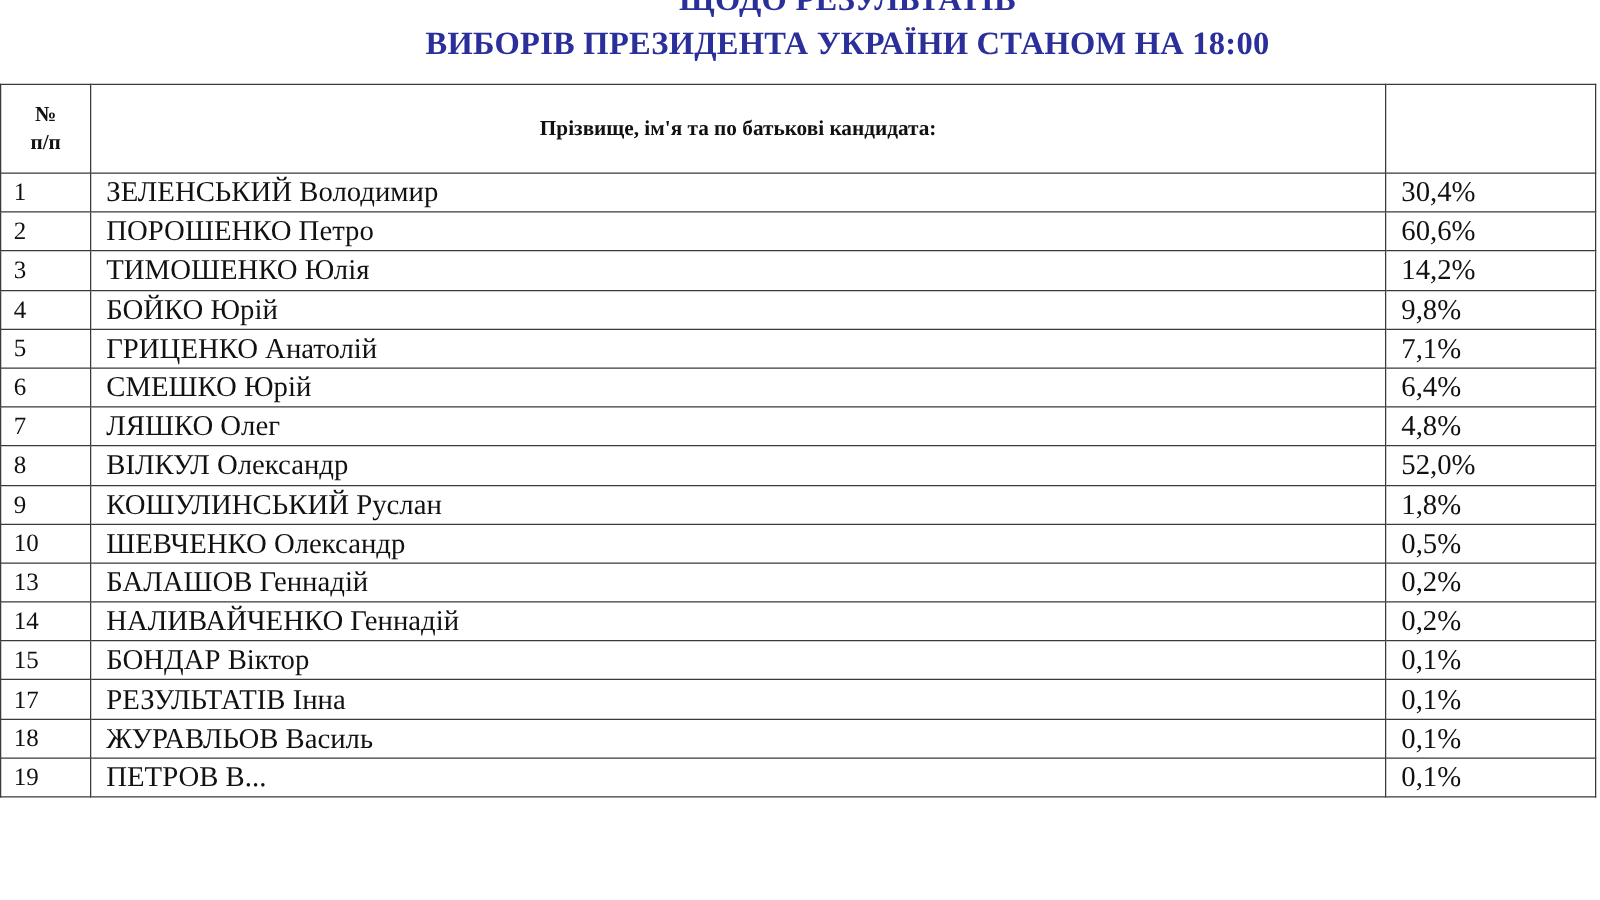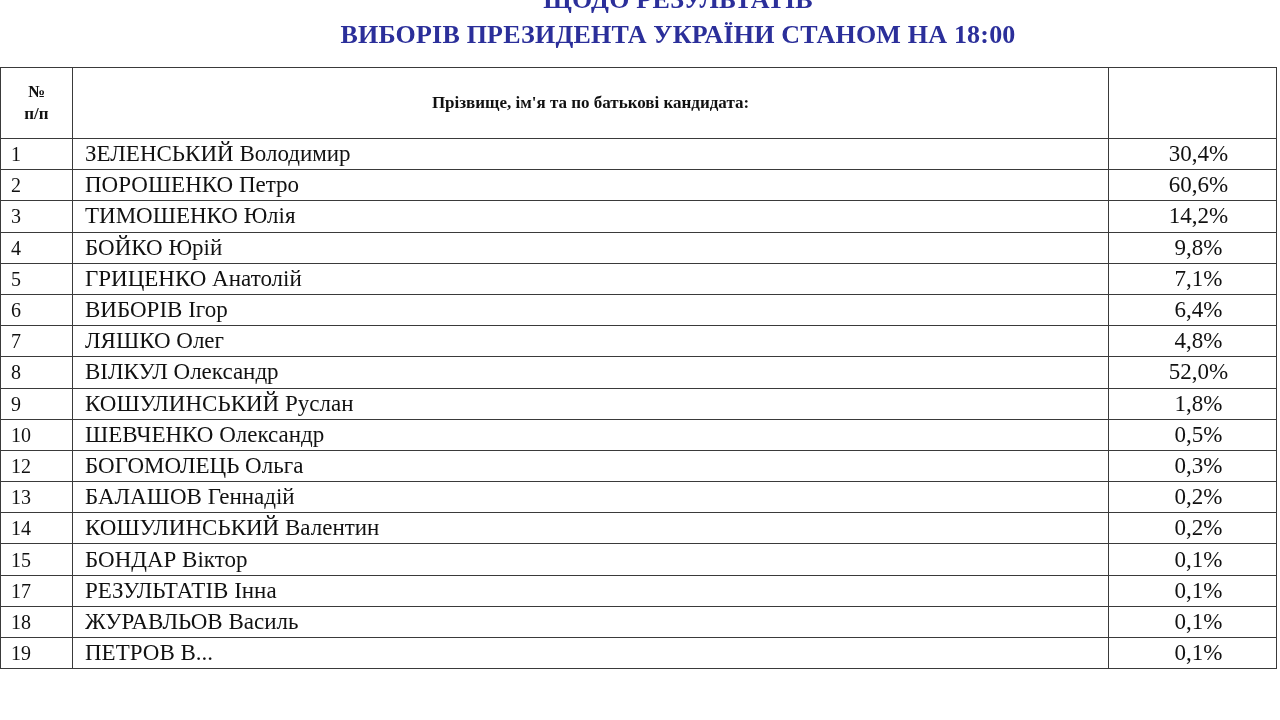--- a/index.html
+++ b/index.html
@@ -25,21 +25,21 @@
   table.results col.c1 { width: 72px; }
   table.results col.c2 { width: 1036px; }
   table.results col.c3 { width: 168px; }
   thead th {
     height: 70px; font-weight: bold; font-size: 17px; text-align: center; vertical-align: middle;
   }
   thead th.num { line-height: 22px; }
   tbody td { height: 30.2px; font-size: 23px; line-height: 30px; }
   tbody td.n { padding-left: 10px; font-size: 20px; }
   tbody td.nm { padding-left: 12px; margin-left: 30px; }
-  tbody td.pct { text-align: center; padding-left: 12px; }
+  tbody td.pct { padding-left: 12px; }
 </style>
 </head>
 <body>
 
 <div class="title l1">ЩОДО РЕЗУЛЬТАТІВ</div>
 <div class="title l2">ВИБОРІВ ПРЕЗИДЕНТА УКРАЇНИ СТАНОМ НА 18:00</div>
 
 <table class="results">
   <colgroup>
       <col class="c1">
@@ -77,21 +77,21 @@
         <td class="nm">БОЙКО Юрій</td>
         <td class="pct">9,8%</td>
       </tr>
       <tr>
         <td class="n">5</td>
         <td class="nm">ГРИЦЕНКО Анатолій</td>
         <td class="pct">7,1%</td>
       </tr>
       <tr>
         <td class="n">6</td>
-        <td class="nm">ВИБОРІВ Ігор</td>
+        <td class="nm">СМЕШКО Юрій</td>
         <td class="pct">6,4%</td>
       </tr>
       <tr>
         <td class="n">7</td>
         <td class="nm">ЛЯШКО Олег</td>
         <td class="pct">4,8%</td>
       </tr>
       <tr>
         <td class="n">8</td>
         <td class="nm">ВІЛКУЛ Олександр</td>
@@ -101,32 +101,27 @@
         <td class="n">9</td>
         <td class="nm">КОШУЛИНСЬКИЙ Руслан</td>
         <td class="pct">1,8%</td>
       </tr>
       <tr>
         <td class="n">10</td>
         <td class="nm">ШЕВЧЕНКО Олександр</td>
         <td class="pct">0,5%</td>
       </tr>
       <tr>
-        <td class="n">12</td>
-        <td class="nm">БОГОМОЛЕЦЬ Ольга</td>
-        <td class="pct">0,3%</td>
-      </tr>
-      <tr>
         <td class="n">13</td>
         <td class="nm">БАЛАШОВ Геннадій</td>
         <td class="pct">0,2%</td>
       </tr>
       <tr>
         <td class="n">14</td>
-        <td class="nm">КОШУЛИНСЬКИЙ Валентин</td>
+        <td class="nm">НАЛИВАЙЧЕНКО Геннадій</td>
         <td class="pct">0,2%</td>
       </tr>
       <tr>
         <td class="n">15</td>
         <td class="nm">БОНДАР Віктор</td>
         <td class="pct">0,1%</td>
       </tr>
       <tr>
         <td class="n">17</td>
         <td class="nm">РЕЗУЛЬТАТІВ Інна</td>

